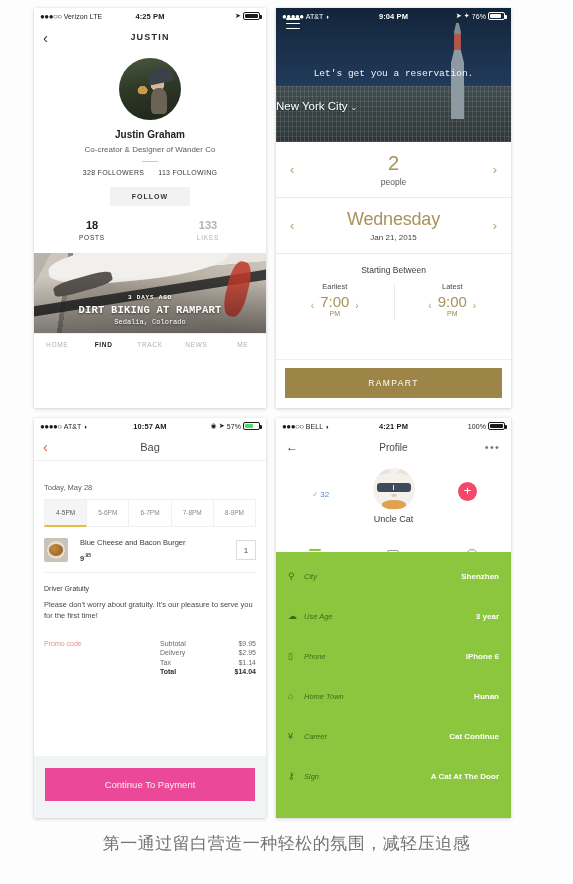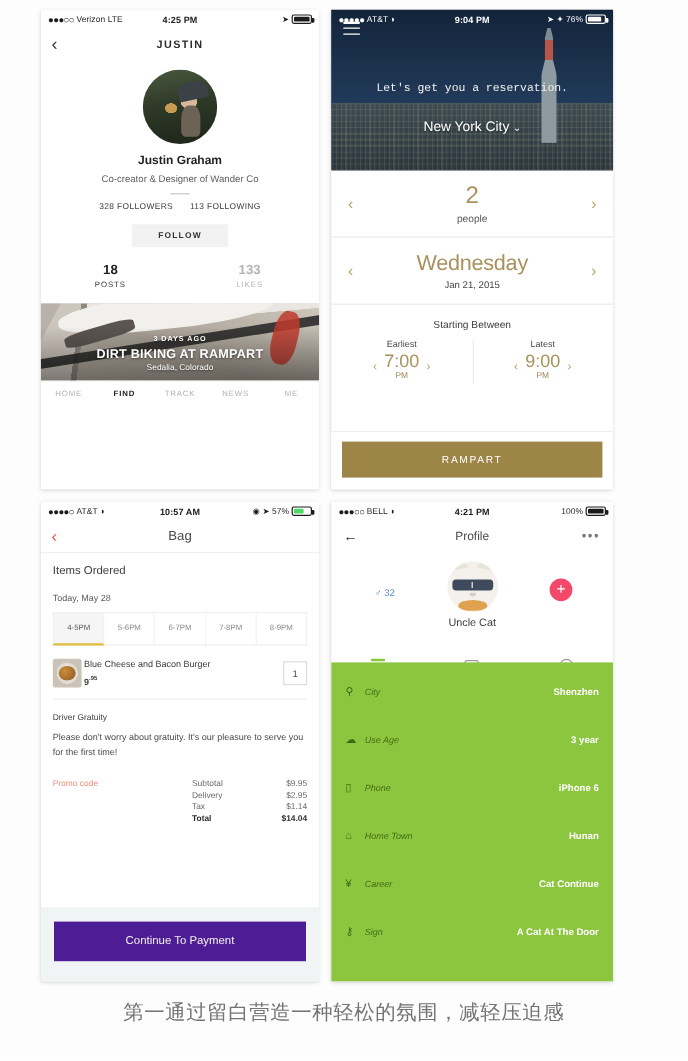--- a/index.html
+++ b/index.html
@@ -61,26 +61,27 @@
   .follow-btn {
     display:inline-block; margin-top: 11px; padding: 6px 22px;
     background:#f2f2f2; font-size:7px; font-weight:bold; letter-spacing:1px; color:#333;
   }
   .p1-stats { display:flex; margin-top: 13px; }
   .p1-stat { flex:1; text-align:center; }
   .p1-stat .num { font-size: 11px; font-weight:bold; color:#222; }
   .p1-stat .lbl { font-size: 6.5px; letter-spacing:.8px; color:#333; margin-top:3px; }
   .p1-stat.muted .num, .p1-stat.muted .lbl { color:#b3b3b3; }
   .p1-photo {
-    margin-top: 12px; height: 64px; position: relative; overflow:hidden;
+    margin-top: 12px; height: 80px; position: relative; overflow:hidden;
     background:
       linear-gradient(118deg, rgba(0,0,0,.10) 0 6%, transparent 6.4%),
       linear-gradient(98deg,  #cdc6bd 0 14%, #8e8880 14% 16%, transparent 16%),
       linear-gradient(175deg, #e9e6e1 0 28%, transparent 28.5%),
       linear-gradient(20deg, #b9b1a6 0%, #a79f94 45%, #cfc8bd 100%);
+    font-family: Liberation Mono, monospace;
   }
   .p1-photo .fender { position:absolute; left:6%; top:-12%; width:78%; height:46%; background:#f2f0ec; border-radius: 50% 50% 46% 40%; transform: rotate(-6deg);}
   .p1-photo .redbar { position:absolute; right:8%; top:10%; width:9%; height:70%; background:#c0392b; border-radius:40%; transform: rotate(14deg); opacity:.85;}
   .p1-photo .blackbar { position:absolute; left:-4%; top:44%; width:108%; height:13%; background:#2b2b2b; transform: rotate(-9deg); opacity:.9;}
   .p1-photo .grip { position:absolute; left:8%; top:30%; width:26%; height:18%; background:#5a5550; border-radius:30%; transform: rotate(-16deg);}
   .p1-photo .shade { position:absolute; inset:0; background: linear-gradient(to bottom, rgba(0,0,0,0) 30%, rgba(0,0,0,.40) 100%); }
   .p1-photo .capt { position:absolute; left:0; right:0; bottom: 7px; text-align:center; color:#fff; text-shadow: 0 1px 2px rgba(0,0,0,.55);}
   .p1-photo .capt .ago { font-size:6px; font-weight:bold; letter-spacing:.8px; }
   .p1-photo .capt .ttl { font-size:10.5px; font-weight:bold; letter-spacing:.2px; margin-top:3px;}
   .p1-photo .capt .loc { font-size:7px; margin-top:2px; }
@@ -97,21 +98,21 @@
       repeating-linear-gradient(90deg, rgba(255,235,170,.12) 0 1px, transparent 1px 4px),
       repeating-linear-gradient(0deg, rgba(255,235,170,.10) 0 1px, transparent 1px 5px),
       linear-gradient(to bottom, #3d4b53 0%, #2b363d 100%); }
   .p2-hero .esb { position:absolute; right: 20%; top: 5%; width: 13px; height: 78%;
     background: linear-gradient(to bottom, rgba(235,220,200,.0) 0 8%, #7e8b93 8% 18%, #b8554a 18% 34%, #8d9aa2 34% 100%);
     clip-path: polygon(40% 0, 60% 0, 60% 8%, 76% 16%, 76% 34%, 100% 46%, 100% 100%, 0 100%, 0 46%, 24% 34%, 24% 16%, 40% 8%); }
   .p2-hero .menu-ic { position:absolute; left:10px; top:10px; width:14px; }
   .p2-hero .menu-ic span { display:block; height:1.6px; background:#fff; margin-bottom:3.2px; border-radius:1px;}
   .p2-hero .hello { position:absolute; left:0; right:0; top:24px; text-align:center; color:#fff; font-size:27px; font-weight:300; letter-spacing:-.3px;}
   .p2-hero .tag { position:absolute; left:0; right:0; top:60px; text-align:center; color:#f2f2f2; font-size:9.5px; font-weight:300;font-family:Liberation Mono, monospace;}
-  .p2-hero .city { position:absolute; left:0; right:0; top:92px; text-align:center; color:#fff; font-size:11.5px; font-weight:300; text-shadow:0 1px 3px rgba(0,0,0,.5);}
+  .p2-hero .city { position:absolute; left:0; right:0; top:92px; text-align:left; color:#fff; font-size:11.5px; font-weight:300; text-shadow:0 1px 3px rgba(0,0,0,.5);}
   .p2-hero .city .cv { font-size:8px; margin-left:3px; opacity:.9;}
   .p2-row { position:relative; display:flex; align-items:center; justify-content:center;
     border-bottom: 1px solid #eceae4; height: 56px; }
   .arr { position:absolute; font-size: 13px; color:#b8a06a; font-weight: 300; }
   .arr.l { left: 14px; } .arr.r { right: 14px; }
   .p2-big { font-size: 20px; color:#a8915c; font-weight: 300; line-height:1; }
   .p2-small { font-size: 8.5px; color:#5a5a5a; margin-top: 4px; }
   .p2-cell { text-align:center; }
   .p2-day { font-size: 18px; color:#a8915c; font-weight:300; letter-spacing:-.2px; }
   .p2-date { font-size: 8px; color:#444; margin-top: 3px; }
@@ -133,41 +134,41 @@
   .p3-nav .title { font-size: 11px; color:#4a4a4a; }
   .p3-nav .back { position:absolute; left:9px; font-size:14px; color:#e8543f; font-weight:300; line-height:1;}
   .p3-sec { border-top:1px solid #f0f0f0; padding: 9px 10px 0; }
   .p3-h { font-size: 9.5px; color:#3a3a3a; }
   .p3-today { font-size: 7.5px; color:#5d5d5d; margin-top: 13px; }
   .slots { display:flex; margin-top: 7px; }
   .slot { flex:1; text-align:center; font-size: 6.5px; color:#8a8a8a; padding: 9px 0;
     border:1px solid #f0f0f0; border-left:none; background:#fff; }
   .slot:first-child { border-left:1px solid #f0f0f0; }
   .slot.active { background:#f5f5f5; border-bottom:2px solid #e2c047; color:#5a5a5a; }
-  .item-row { display:flex; align-items:center; gap:2px; padding: 9px 0 9px; border-bottom:1px solid #f0f0f0; margin-top:2px;}
+  .item-row { display:flex; align-items:center; gap:12px; padding: 9px 0 9px; border-bottom:1px solid #f0f0f0; margin-top:2px;}
   .item-thumb { width:24px; height:24px; flex:none; border-radius:2px;
     background: radial-gradient(circle at 50% 50%, #f6f3ee 0 38%, #e2ddd4 38% 52%, #c9c3b8 52% 100%);
     position:relative; overflow:hidden;}
   .item-thumb:before{content:"";position:absolute;left:22%;top:26%;width:56%;height:48%;border-radius:50%;
     background: radial-gradient(circle at 35% 35%, #c98b3d, #8d5a23);}
   .item-info { flex:1; }
   .item-name { font-size: 7.5px; color:#3a3a3a; }
   .item-price { font-size: 7.5px; color:#3a3a3a; font-weight:bold; margin-top:5px; }
   .item-price sup { font-size: 5px; }
   .qty-box { width: 20px; height: 20px; border:1px solid #dcdcdc; display:flex; align-items:center;
     justify-content:center; font-size: 8px; color:#4a4a4a; flex:none;}
   .p3-grat-h { font-size: 7px; color:#3a3a3a; margin-top: 12px; }
   .p3-grat-b { font-size: 7.5px; color:#4a4a4a; margin-top: 7px; line-height: 1.55; }
   .p3-totals { display:flex; justify-content: space-between; margin-top: 18px; }
   .promo { font-size: 7px; color:#eb8f7b; }
   .tot-tbl { font-size:7px; color:#6a6a6a; text-align:right; min-width:96px;}
   .tot-tbl .line { display:flex; justify-content:space-between; margin-bottom: 2.5px; }
   .tot-tbl .line.total { color:#2e2e2e; font-weight:bold; }
   .p3-foot { position:absolute; left:0; right:0; bottom:0; height: 62px; background:#f1f4f5; padding: 12px 11px; }
-  .pay-btn { background:#4c1d95; color:#faf0ec; text-align:center; font-size:9.5px; padding: 11px 0; }
+  .pay-btn { background:#ec4899; color:#faf0ec; text-align:center; font-size:9.5px; padding: 11px 0; }
 
   
   .p4-nav { height: 26px; display:flex; align-items:center; justify-content:center; position:relative; }
   .p4-nav .title { font-size:10px; color:#4a4a4a; }
   .p4-nav .back { position:absolute; left:10px; font-size:12px; color:#3a3a3a; }
   .p4-nav .more { position:absolute; right:11px; font-size:11px; color:#7a7a7a; letter-spacing:1.2px; line-height:1;}
   .p4-top { position:relative; height: 82px; }
   .cat { position:absolute; left:50%; transform:translateX(-50%); top:8px; width:42px; height:42px;
     border-radius:50%; background:#f4f1ec; overflow:hidden; }
   .cat .ear{position:absolute;top:-4px;width:0;height:0;border-left:6px solid transparent;border-right:6px solid transparent;border-bottom:10px solid #e8e3db;}
@@ -372,21 +373,20 @@
           </span>
       </div>
     </div>
 
     <div class="p3-nav">
       <div class="back">‹</div>
       <div class="title">Bag</div>
     </div>
 
     <div class="p3-sec">
-      <div class="p3-h">Items Ordered</div>
       <div class="p3-today">Today, May 28</div>
 
       <div class="slots">
         <div class="slot active">4-5PM</div>
         <div class="slot">5-6PM</div>
         <div class="slot">6-7PM</div>
         <div class="slot">7-8PM</div>
         <div class="slot">8-9PM</div>
       </div>
 

